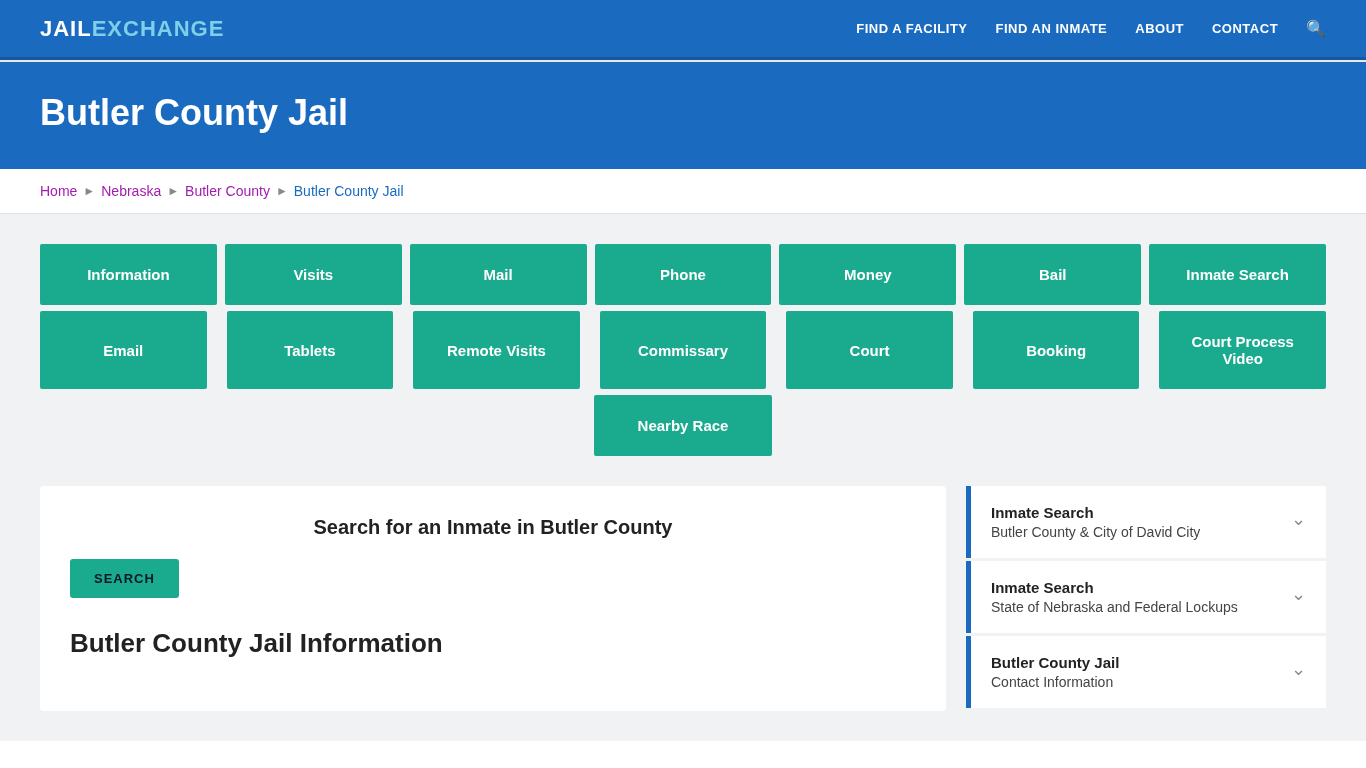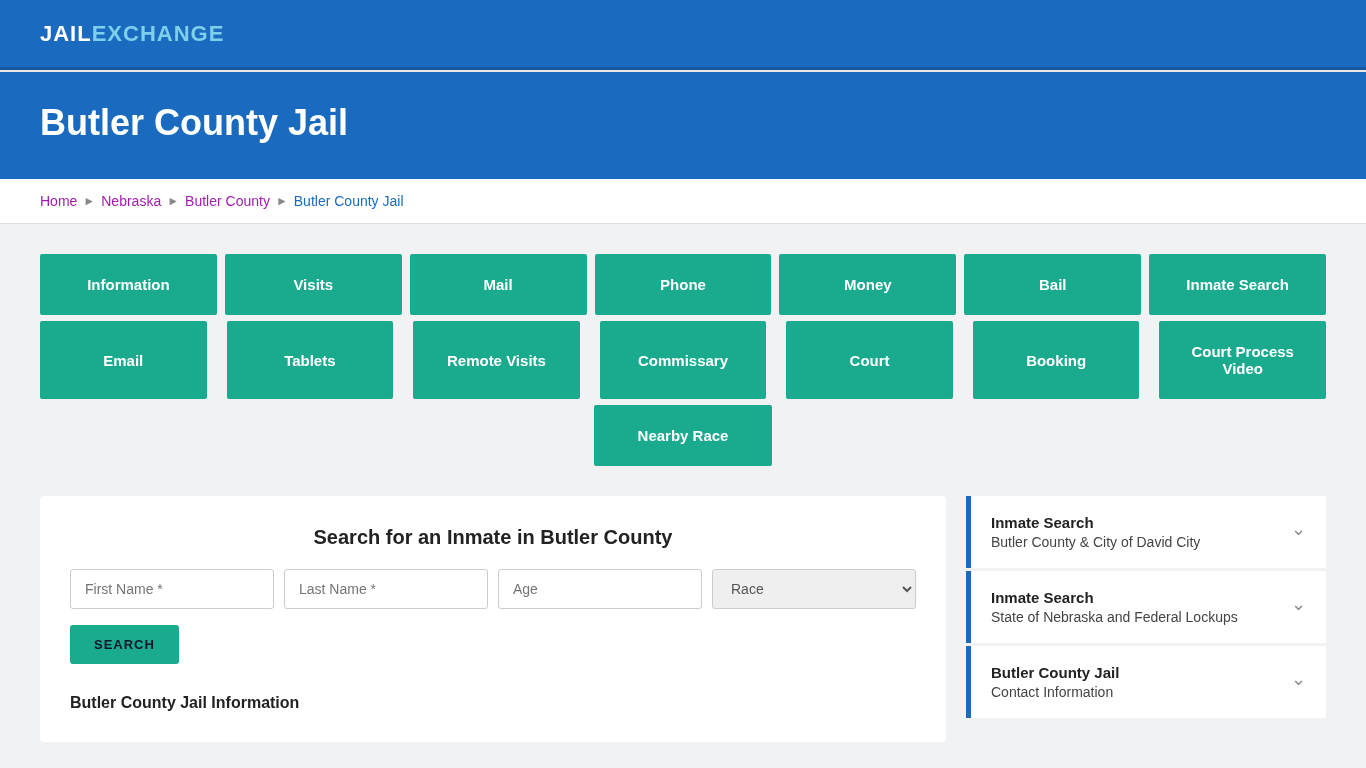--- a/index.html
+++ b/index.html
@@ -2,21 +2,21 @@
 <html><head>
   <meta charset="utf-8">
   <style>
     * { box-sizing: border-box; margin: 0; padding: 0; }
     body { font-family: 'Helvetica Neue', Arial, sans-serif; background: #fff; color: #333; }
 
     
     .header {
       background: #1a6bbf;
       padding: 0 40px;
-      height: 70px;
+      height: 60px;
       display: flex;
       align-items: center;
       justify-content: space-between;
       border-bottom: 3px solid #1558a0;
     }
     .logo {
       font-size: 22px;
       font-weight: 900;
       color: #fff;
       letter-spacing: 1px;
@@ -176,21 +176,21 @@
       padding: 12px 24px;
       font-size: 13px;
       font-weight: 700;
       letter-spacing: 1px;
       cursor: pointer;
       border-radius: 3px;
       text-transform: uppercase;
     }
 
     .section-subtitle {
-      font-size: 16px;
+      font-size: 26px;
       font-weight: 700;
       color: #222;
       margin-top: 10px;
     }
 
     
     .right-panel {
       width: 360px;
       display: flex;
       flex-direction: column;
@@ -234,20 +234,27 @@
       background: #e8e8e8;
     }
   </style>
 </head>
 <body>
 
 <header class="header">
   <div class="logo">
     <span>JAIL</span><span class="exchange">EXCHANGE</span>
   </div>
+  <nav class="nav">
+    <span class="nav-item">FIND A FACILITY</span>
+    <span class="nav-item">FIND AN INMATE</span>
+    <span class="nav-item">ABOUT</span>
+    <span class="nav-item">CONTACT</span>
+    <span class="nav-search">🔍</span>
+  </nav>
 </header>
 
 <div class="header-divider"></div>
 
 <div class="hero">
   <h1 class="hero-title">Butler County Jail</h1>
 </div>
 
 <div class="breadcrumb-bar">
   <nav class="breadcrumb">
@@ -290,33 +297,20 @@
     <button class="grid-btn grid-btn-center">Nearby Race</button>
     <div></div>
     <div></div>
     <div></div>
   </div>
 
   <div class="content-area">
 
     <div class="left-panel">
       <h2 class="search-title">Search for an Inmate in Butler County</h2>
-      <div class="search-form">
-        <input type="text" placeholder="First Name *" style="">
-        <input type="text" placeholder="Last Name *" style="">
-        <input type="text" placeholder="Age" style="">
-        <select>
-          <option>Race</option>
-          <option>White</option>
-          <option>Black</option>
-          <option>Hispanic</option>
-          <option>Asian</option>
-          <option>Other</option>
-        </select>
-      </div>
       <button class="search-btn">SEARCH</button>
 
       <h3 class="section-subtitle" style="margin-top:30px;">Butler County Jail Information</h3>
     </div>
 
     <div class="right-panel">
 
       <div class="sidebar-card">
         <div class="sidebar-card-content">
           <div class="sidebar-card-label">Inmate Search</div>

